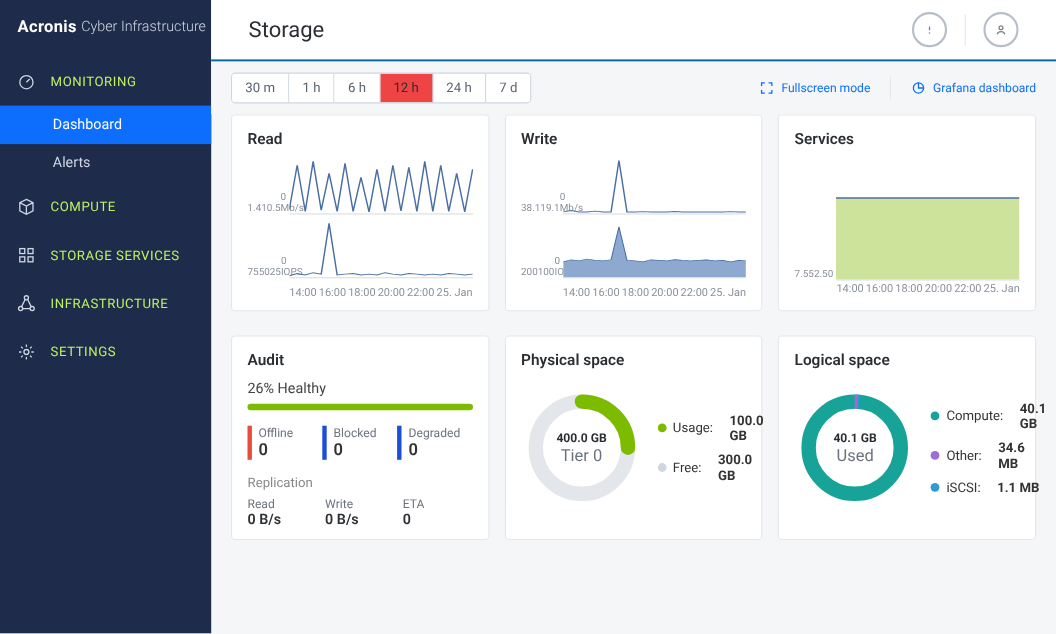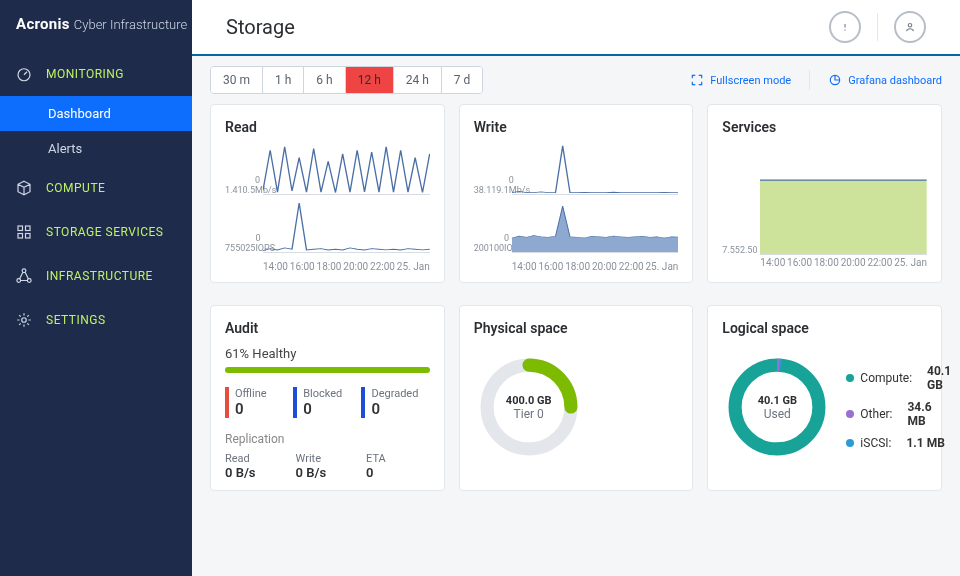--- a/index.html
+++ b/index.html
@@ -158,21 +158,21 @@
   .rep-row { display:flex; gap:40px; }
   .rep-col { font-size:11px; color:#6c737f; }
   .rep-val { font-size:13px; font-weight:600; color:#2b2f33; }
 
   
   .space-body { display:flex; align-items:center; gap:14px; margin-top:16px; }
   .donut-wrap { width:110px; height:110px; position:relative; flex-shrink:0; }
   .donut-wrap svg { width:100%; height:100%; transform:rotate(-90deg); }
   .donut-center { position:absolute; inset:0; display:flex; flex-direction:column; align-items:center; justify-content:center; }
   .dc-big { font-size:11px; font-weight:700; color:#2b2f33; }
-  .dc-sub { font-size:12px; color:#6c737f; }
+  .dc-sub { font-size:15px; color:#6c737f; }
   .legend { display:flex; flex-direction:column; gap:8px; font-size:12px; }
   .lrow { display:flex; align-items:center; gap:6px; }
   .ldot { width:8px; height:8px; border-radius:50%; flex-shrink:0; }
   .lval { font-weight:700; }
 
   .icon-stroke { stroke:#cfd6e4; stroke-width:1.6; fill:none; }
 </style>
 </head>
 <body>
 
@@ -392,21 +392,21 @@
               <span>22:00</span>
               <span>25. Jan</span>
           </div>
         </div>
       </div>
 
       <div class="row">
 
         <div class="card">
           <div class="card-title">Audit</div>
-          <div class="healthy">61% Healthy</div>
+          <div class="healthy">26% Healthy</div>
           <div class="healthbar"></div>
           <div class="chunk-stats">
             <div class="cstat off">
               <div class="cstat-label">Offline</div>
                 <div class="cstat-val">0</div>
             </div>
             <div class="cstat">
               <div class="cstat-label">Blocked</div>
                 <div class="cstat-val">0</div>
             </div>
@@ -428,20 +428,24 @@
           <div class="space-body">
             <div class="donut-wrap">
               <svg viewBox="0 0 42 42">
                 <circle cx="21" cy="21" r="16" fill="none" stroke="#e3e6eb" stroke-width="5"></circle>
                 <circle cx="21" cy="21" r="16" fill="none" stroke="#7dbb00" stroke-width="5" stroke-dasharray="25.1 75.4" stroke-linecap="round"></circle>
               </svg>
               <div class="donut-center">
                 <div class="dc-big">400.0 GB</div>
                 <div class="dc-sub">Tier 0</div>
               </div>
+            </div>
+            <div class="legend">
+              <div class="lrow"><span class="ldot" style="background:#7dbb00"></span><span>Usage:</span>&nbsp;<span class="lval">100.0 GB</span></div>
+              <div class="lrow"><span class="ldot" style="background:#cfd6e0"></span><span>Free:</span>&nbsp;<span class="lval">300.0 GB</span></div>
             </div>
           </div>
         </div>
 
         <div class="card">
           <div class="card-title">Logical space</div>
           <div class="space-body">
             <div class="donut-wrap">
               <svg viewBox="0 0 42 42">
                 <circle cx="21" cy="21" r="16" fill="none" stroke="#17a398" stroke-width="5"></circle>

